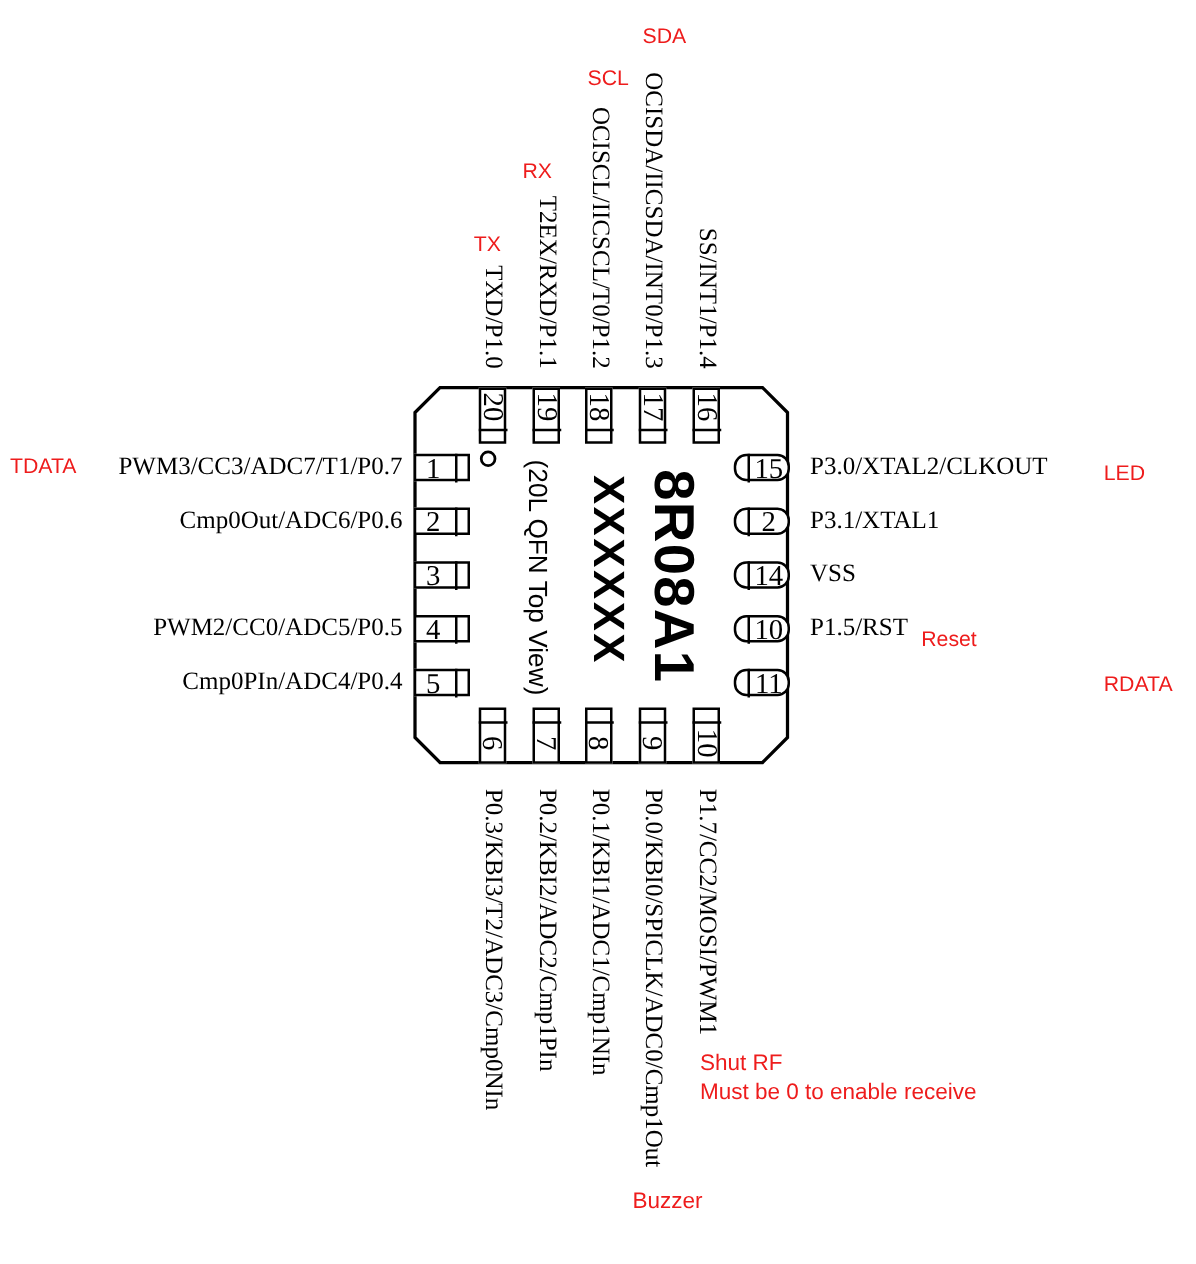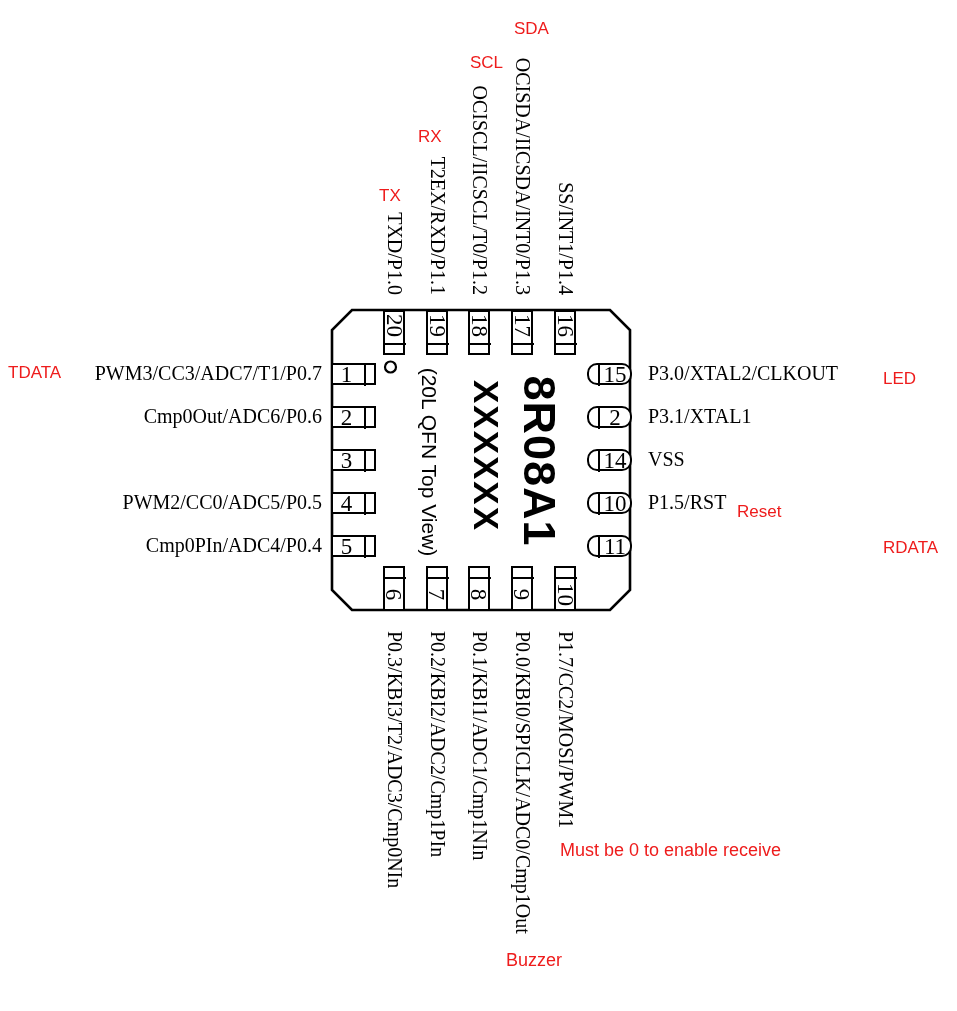--- a/index.html
+++ b/index.html
@@ -215,16 +215,17 @@
   <div class="ann" style="left:379px;top:186px">TX</div>
   <div class="ann" style="left:418px;top:127px">RX</div>
   <div class="ann" style="left:470px;top:53px">SCL</div>
   <div class="ann" style="left:514px;top:19px">SDA</div>
   <div class="ann" style="left:8px;top:363px">TDATA</div>
   <div class="ann" style="left:883px;top:369px">LED</div>
   <div class="ann" style="left:737px;top:502px">Reset</div>
   <div class="ann" style="left:883px;top:538px">RDATA</div>
   <div class="ann big" style="left:506px;top:949px">Buzzer</div>
   <div class="ann big" style="left:560px;top:839px">
+    <div>Shut RF</div>
     <div>Must be 0 to enable receive</div>
   </div>
 
 </div>
 
 </body></html>

